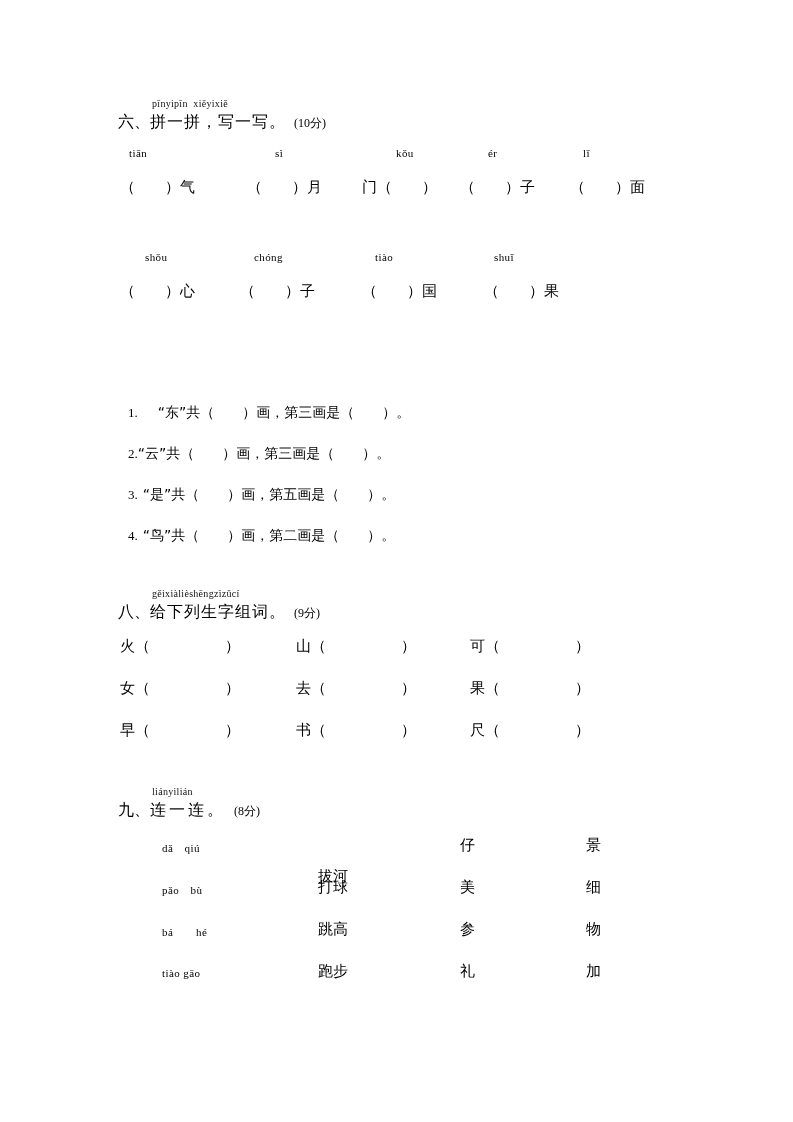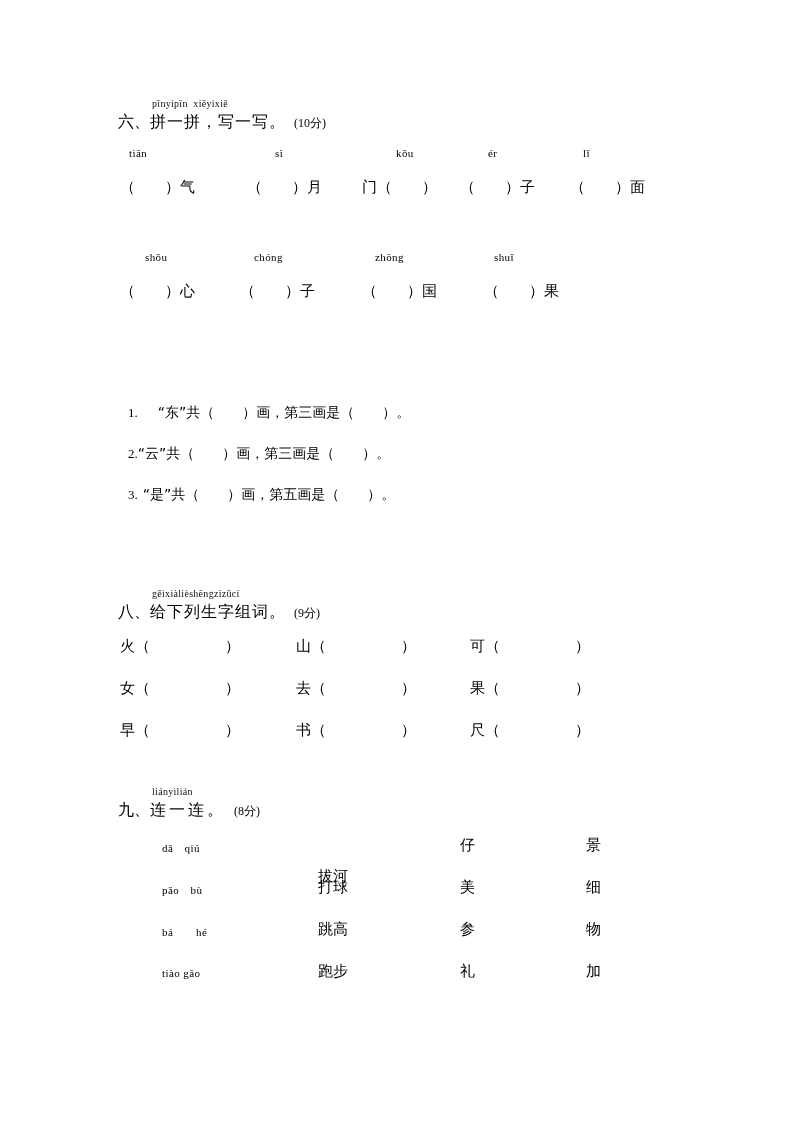--- a/index.html
+++ b/index.html
@@ -106,32 +106,33 @@
   <span class="pinyin abs" style="left:583px; top:147px;">lǐ</span>
 
   <span class="blank-cell" style="left:120px; top:178px;"><span>（　　）</span><span class="cjk">气</span></span>
   <span class="blank-cell" style="left:247px; top:178px;"><span>（　　）</span><span class="cjk">月</span></span>
   <span class="blank-cell" style="left:362px; top:178px;"><span>门（　　）</span><span class="cjk"></span></span>
   <span class="blank-cell" style="left:460px; top:178px;"><span>（　　）</span><span class="cjk">子</span></span>
   <span class="blank-cell" style="left:570px; top:178px;"><span>（　　）</span><span class="cjk">面</span></span>
 
   <span class="pinyin abs" style="left:145px; top:251px;">shǒu</span>
   <span class="pinyin abs" style="left:254px; top:251px;">chóng</span>
-  <span class="pinyin abs" style="left:375px; top:251px;">zhōng</span>
+  <span class="pinyin abs" style="left:375px; top:251px;">tiào</span>
   <span class="pinyin abs" style="left:494px; top:251px;">shuǐ</span>
 
   <span class="blank-cell" style="left:120px; top:282px;"><span>（　　）</span><span class="cjk">心</span></span>
   <span class="blank-cell" style="left:240px; top:282px;"><span>（　　）</span><span class="cjk">子</span></span>
   <span class="blank-cell" style="left:362px; top:282px;"><span>（　　）</span><span class="cjk">国</span></span>
   <span class="blank-cell" style="left:484px; top:282px;"><span>（　　）</span><span class="cjk">果</span></span>
 
 
   <div class="item-line" style="left:128px; top:404px;"><span class="item-no">1.</span><span style="margin-left:20px;">“东”共（　　）画，第三画是（　　）。</span></div>
   <div class="item-line" style="left:128px; top:445px;"><span class="item-no">2.</span><span style="">“云”共（　　）画，第三画是（　　）。</span></div>
   <div class="item-line" style="left:128px; top:486px;"><span class="item-no">3.</span><span style="margin-left:5px;">“是”共（　　）画，第五画是（　　）。</span></div>
+  <div class="item-line" style="left:128px; top:527px;"><span class="item-no">4.</span><span style="margin-left:5px;">“鸟”共（　　）画，第二画是（　　）。</span></div>
 
   <div class="sec-head" style="left:118px; top:602px;">
     <span class="pinyin-over" style="left:34px; top:-14px;">gěixiàlièshēngzìzǔcí</span>
     <span class="sec-num">八、</span><span class="sec-title" style="letter-spacing:1px;margin-top:28px;">给下列生字组词。</span><span class="sec-score" style="margin-left:8px;">(9分)</span>
   </div>
 
   <span class="blank-cell" style="left:120px; top:637px;"><span class="cjk">火</span><span>（　　　　　）</span></span>
   <span class="blank-cell" style="left:296px; top:637px;"><span class="cjk">山</span><span>（　　　　　）</span></span>
   <span class="blank-cell" style="left:470px; top:637px;"><span class="cjk">可</span><span>（　　　　　）</span></span>
 

